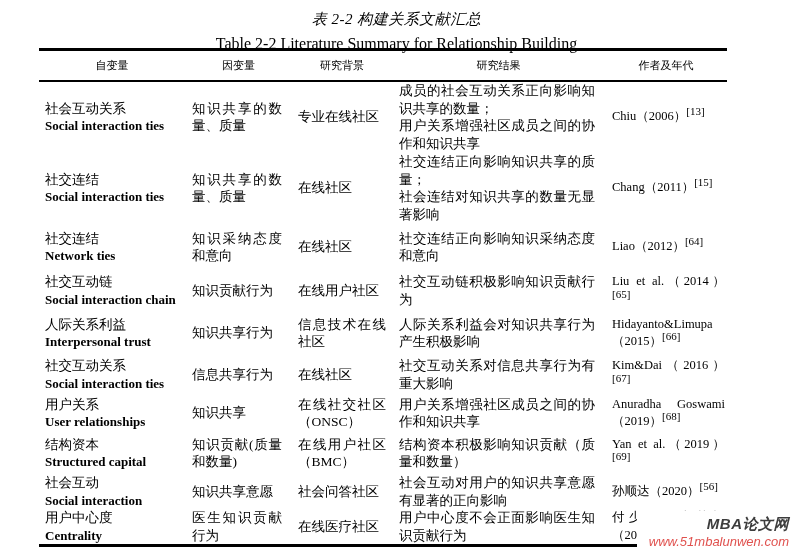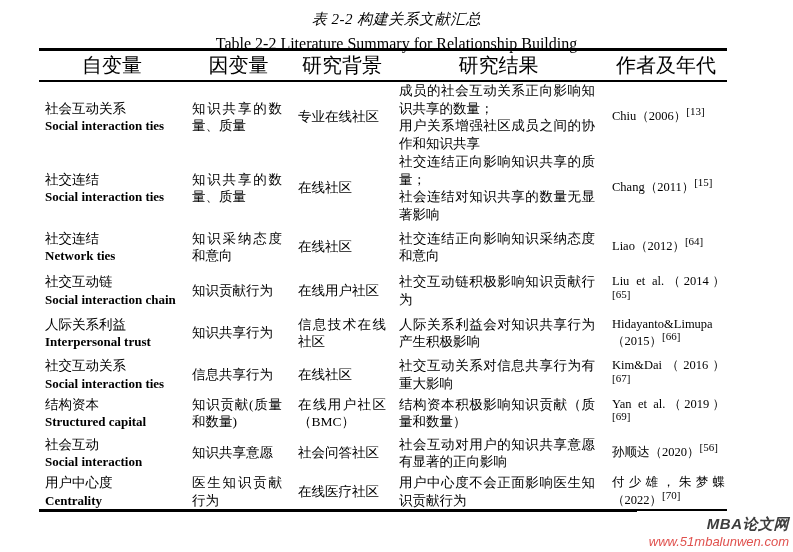--- a/index.html
+++ b/index.html
@@ -12,21 +12,21 @@
     letter-spacing:0.5px;
   }
   .title-en { margin-top:6px; text-align:center; font-size:16px; }
 
   table.lit {
     position:absolute; left:39px; top:48px; width:688px;
     border-collapse:collapse; table-layout:fixed;
     border-top:3px solid #000; border-bottom:3px solid #000;
   }
   thead th {
-    border-bottom:2px solid #000; font-weight:normal; font-size:20px;
+    border-bottom:2px solid #000; font-weight:normal; font-size:11px;
     height:29px; text-align:center; vertical-align:middle; padding:0;
   }
   td {
     vertical-align:middle; font-size:13.5px; line-height:17.5px;
     padding:0 0 0 6px; word-break:break-word;
   }
   td.c1 { padding-left:6px; }
   td.c2 { padding-left:7px; padding-right:10px; text-align:justify; }
   td.c3 { padding-left:6px; padding-right:6px;  text-align:justify; }
   td.c4 { padding-left:7px; padding-right:10px; text-align:justify; }
@@ -157,20 +157,32 @@
         <div class="en">Social interaction ties</div>
       </td>
       <td class="c2">信息共享行为</td>
       <td class="c3">在线社区</td>
       <td class="c4">
             <div>社交互动关系对信息共享行为有重大影响</div>
           </td>
       <td class="c5"><span>Kim&amp;Dai（2016）</span><sup>[67]</sup></td>
     </tr>
 
+    <tr>
+      <td class="c1">
+        <div class="zh">用户关系</div>
+        <div class="en">User relationships</div>
+      </td>
+      <td class="c2">知识共享</td>
+      <td class="c3">在线社交社区（ONSC）</td>
+      <td class="c4">
+            <div>用户关系增强社区成员之间的协作和知识共享</div>
+          </td>
+      <td class="c5"><span>Anuradha Goswami（2019）</span><sup>[68]</sup></td>
+    </tr>
 
     <tr>
       <td class="c1">
         <div class="zh">结构资本</div>
         <div class="en">Structured capital</div>
       </td>
       <td class="c2">知识贡献(质量和数量)</td>
       <td class="c3">在线用户社区（BMC）</td>
       <td class="c4">
             <div>结构资本积极影响知识贡献（质量和数量）</div>

